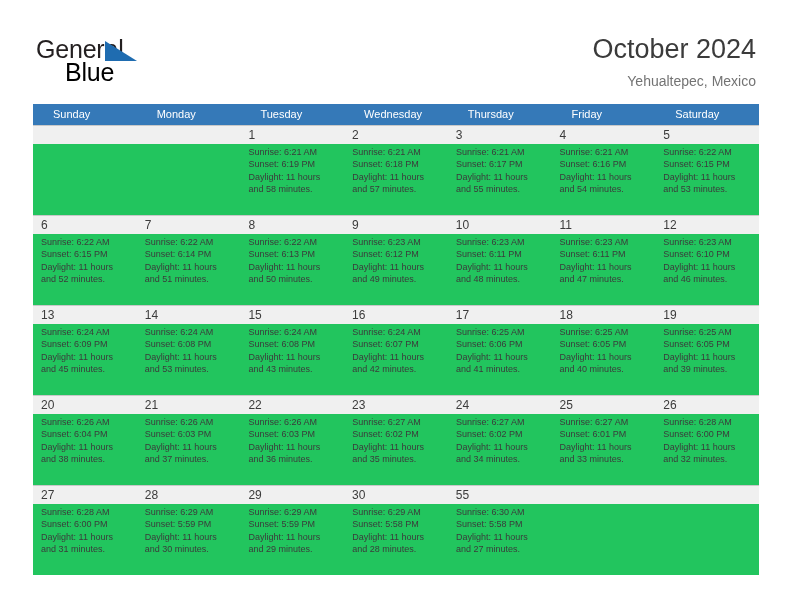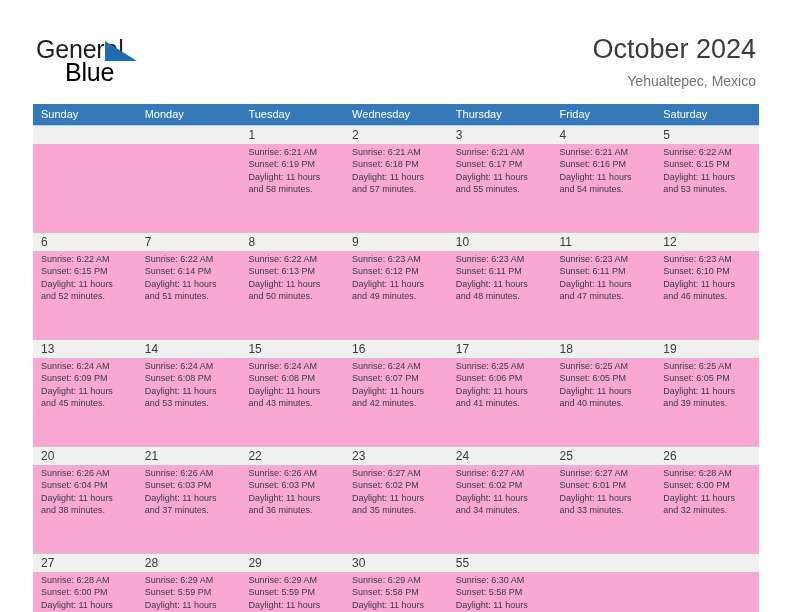--- a/index.html
+++ b/index.html
@@ -102,21 +102,21 @@
     width: 726px;
     height: 21px;
     background: #3579b8;
   }
   .weekday {
     flex: 0 0 103.71px;
     width: 103.71px;
     color: #ffffff;
     font-size: 11px;
     line-height: 21px;
-    padding-left: 8px;
+    padding-left: 20px;
     box-sizing: border-box;
     font-family: "Liberation Sans", sans-serif;
     white-space: nowrap;
     overflow: hidden;
   }
 
   .week {
     width: 726px;
     border-top: 1px solid #c8c8c8;
     position: relative;
@@ -126,22 +126,23 @@
   }
   .week-datebar {
     display: flex;
     width: 726px;
     height: 18px;
     background: #f0f0f0;
   }
   .week-body {
     display: flex;
     width: 726px;
-    height: 88px;
-    background: #f9a8d4;
+    height: 71px;
+    background: #22c55e;
+    justify-content: flex-end;
   }
   .daynum-cell {
     flex: 0 0 103.71px;
     width: 103.71px;
     box-sizing: border-box;
     padding-left: 8px;
     font-size: 12px;
     line-height: 18px;
     color: #3b3b3b;
     font-family: "Liberation Sans", sans-serif;

